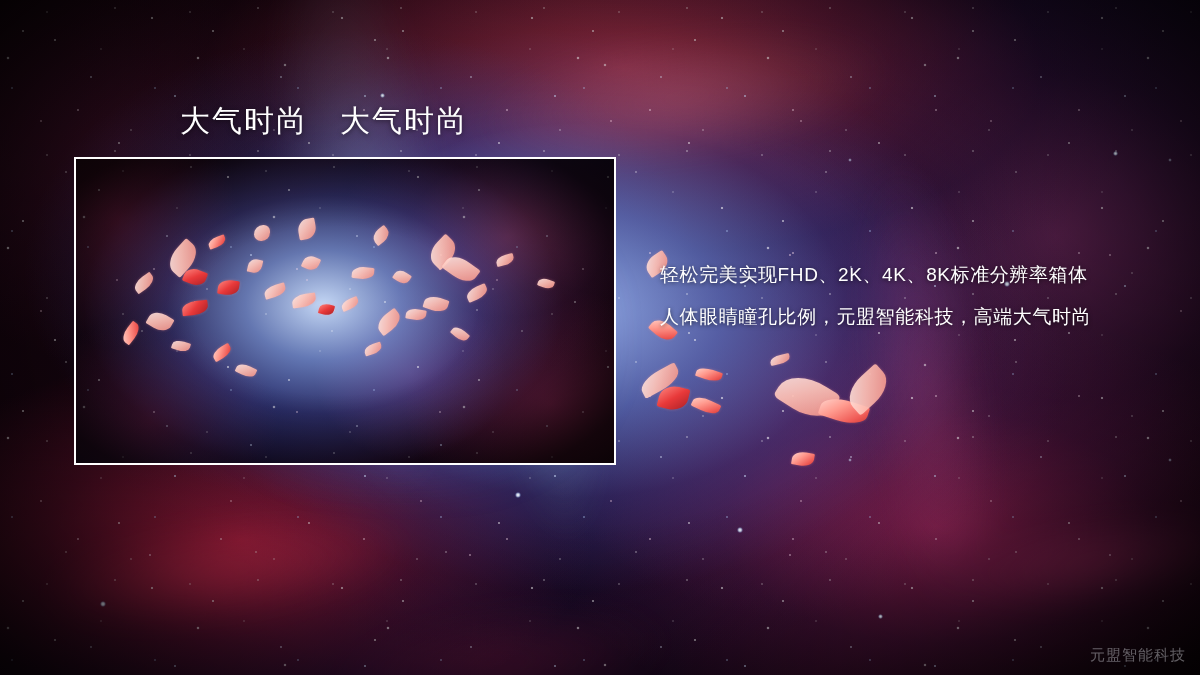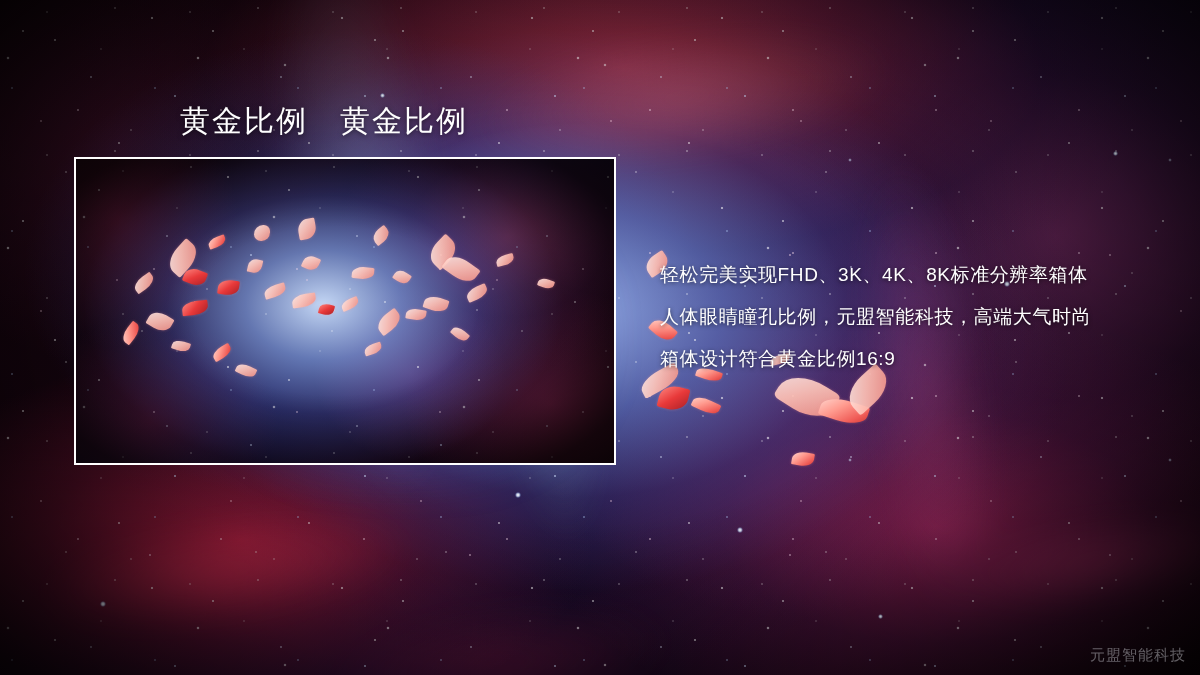--- a/index.html
+++ b/index.html
@@ -245,23 +245,22 @@
     <div class="petal pale" style="left:368px;top:100px;width:34px;height:20px;transform:rotate(36deg);"></div>
     <div class="petal pale" style="left:348px;top:138px;width:24px;height:14px;transform:rotate(18deg);"></div>
     <div class="petal pale" style="left:390px;top:128px;width:22px;height:12px;transform:rotate(-24deg);"></div>
     <div class="petal pale" style="left:375px;top:170px;width:18px;height:10px;transform:rotate(40deg);"></div>
     <div class="petal pale" style="left:288px;top:185px;width:18px;height:10px;transform:rotate(-18deg);"></div>
     <div class="petal pale" style="left:160px;top:206px;width:20px;height:11px;transform:rotate(26deg);"></div>
     <div class="petal pale" style="left:420px;top:96px;width:18px;height:10px;transform:rotate(-14deg);"></div>
     <div class="petal pale" style="left:462px;top:120px;width:16px;height:9px;transform:rotate(20deg);"></div>
   </div>
 
-  <div id="title">黄金比例　黄金比例</div>
+  <div id="title">大气时尚　大气时尚</div>
 
   <div id="body-text">
-    <div class="line">轻松完美实现FHD、3K、4K、8K标准分辨率箱体</div>
+    <div class="line">轻松完美实现FHD、2K、4K、8K标准分辨率箱体</div>
     <div class="line">人体眼睛瞳孔比例，元盟智能科技，高端大气时尚</div>
-    <div class="line">箱体设计符合黄金比例16:9</div>
   </div>
 
   <div id="watermark">元盟智能科技</div>
 
 </div>
 
 </body></html>

